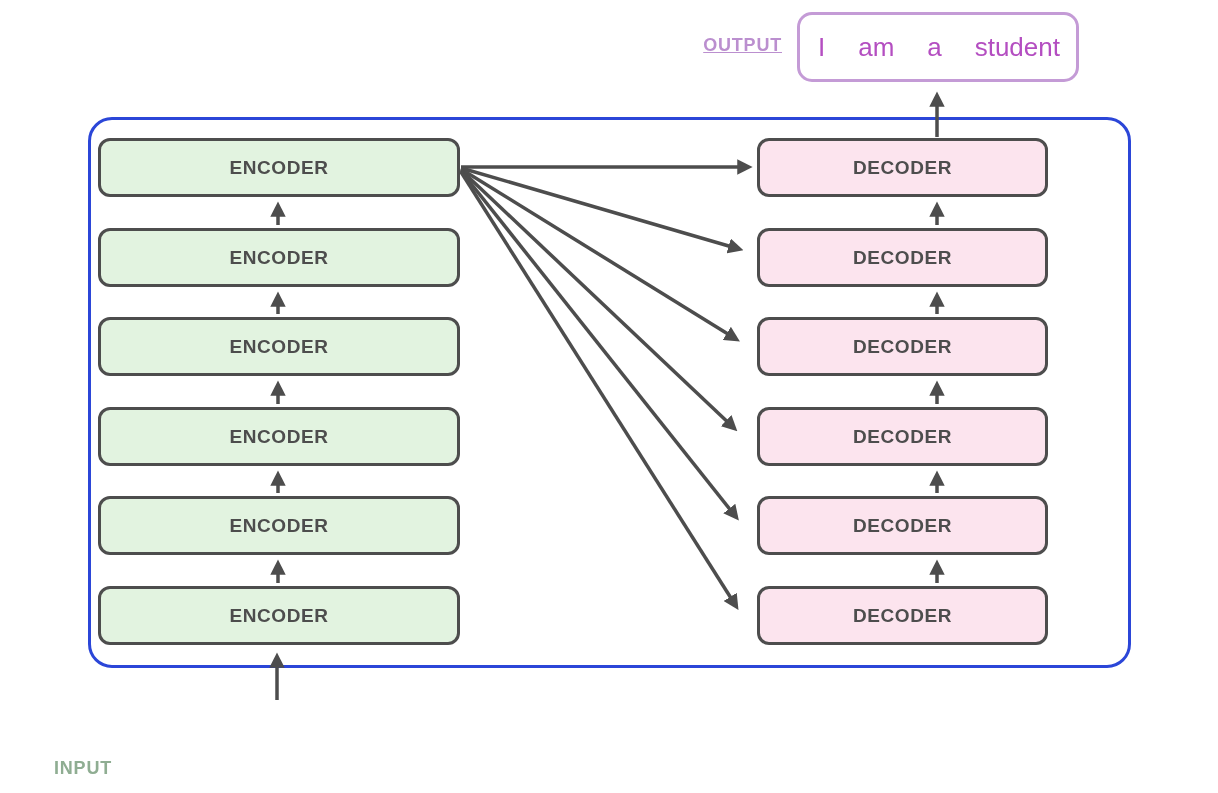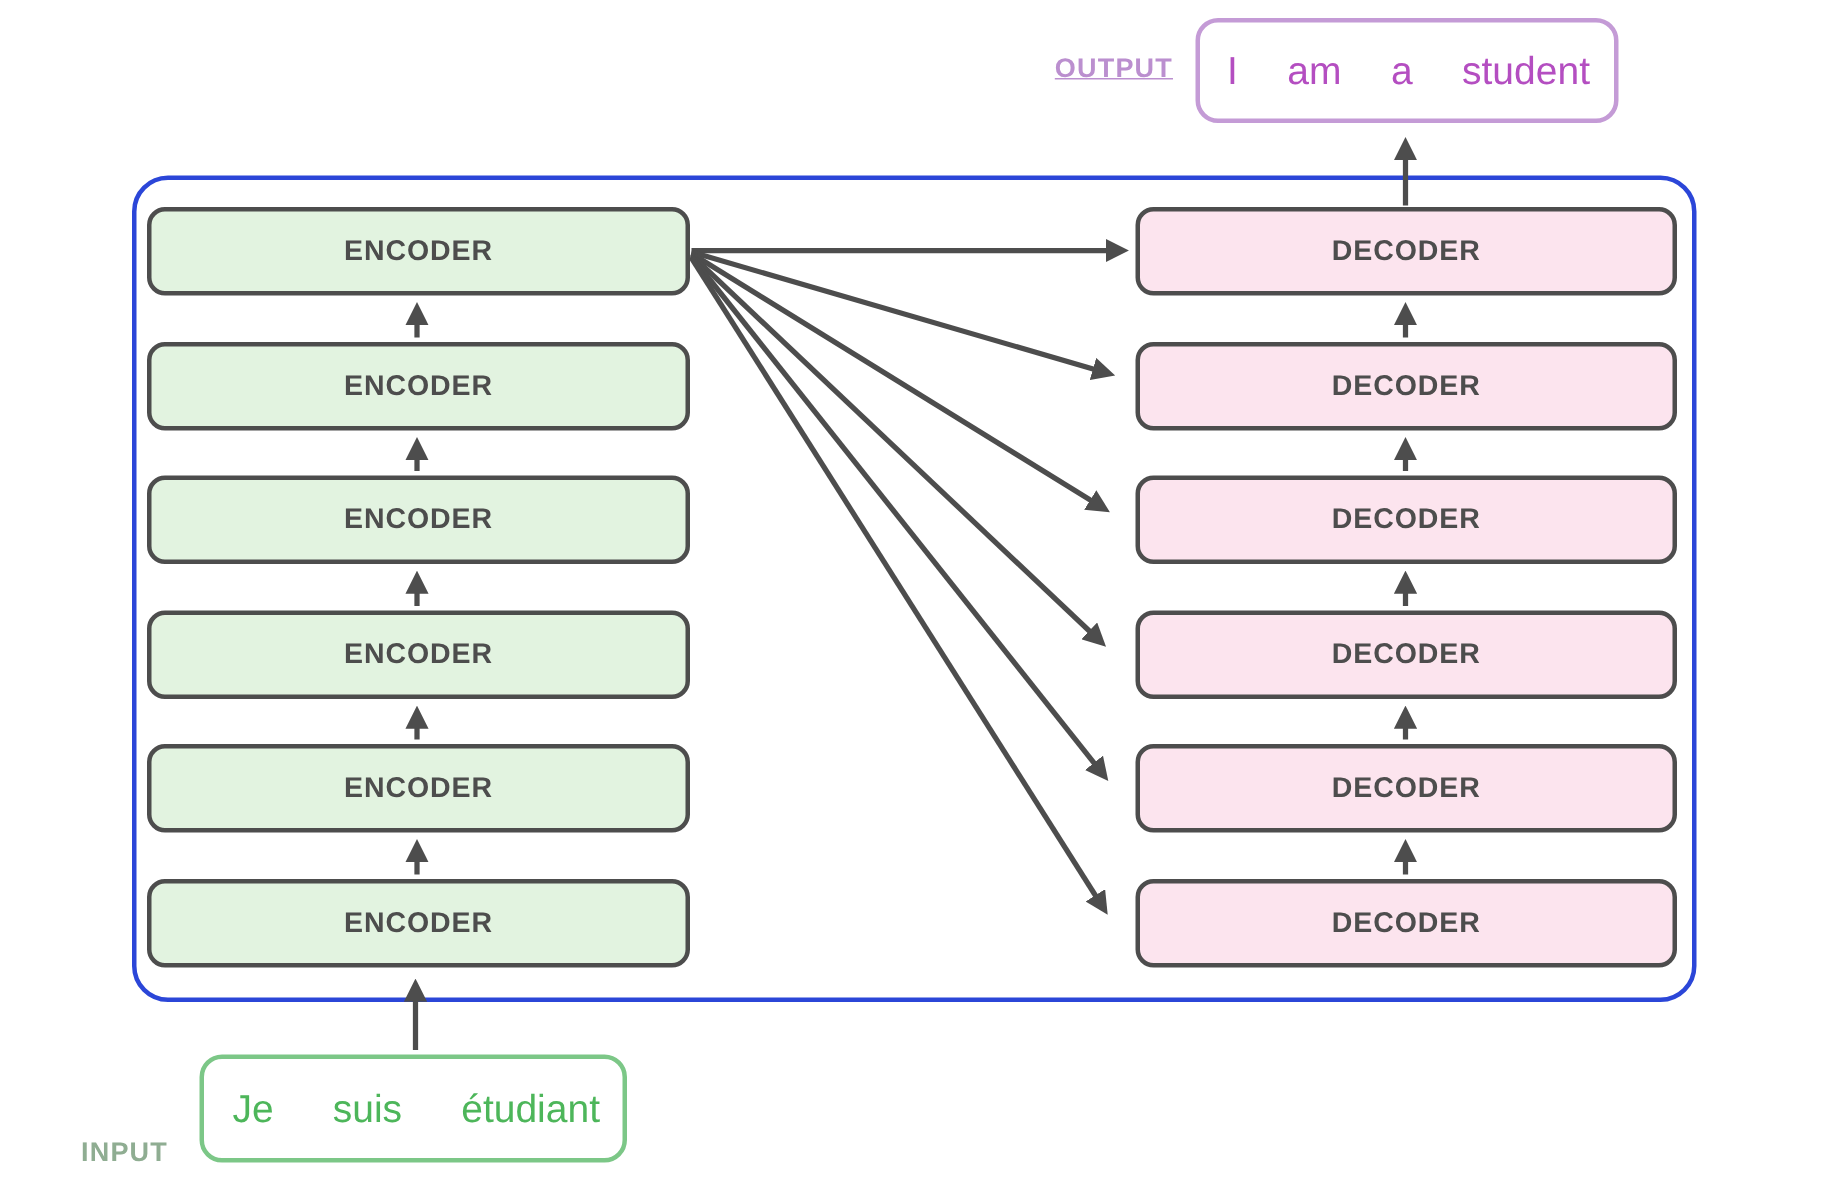--- a/index.html
+++ b/index.html
@@ -45,21 +45,21 @@
     height:59px;
     border:3px solid var(--box-border);
     border-radius:12px;
     display:flex;align-items:center;justify-content:center;
     font-size:19px;font-weight:600;
     letter-spacing:0.6px;
     color:var(--box-text);
     z-index:3;
   }
   .encoder{left:98px;width:362px;background:var(--encoder-fill);}
-  .decoder{left:757px;width:361px;background:var(--decoder-fill);}
+  .decoder{left:757px;width:291px;background:var(--decoder-fill);}
   .row1{top:138px;} .row2{top:228px;} .row3{top:317px;}
   .row4{top:407px;} .row5{top:496px;} .row6{top:586px;}
 
   .io-box{
     position:absolute;
     display:flex;align-items:center;justify-content:space-between;
     background:var(--background);
     z-index:3;
     font-size:26px;
   }
@@ -146,19 +146,14 @@
 
   <div class="io-label output-label">OUTPUT</div>
   <div class="io-box output-box">
     <span>I</span>
     <span>am</span>
     <span>a</span>
     <span>student</span>
   </div>
 
   <div class="io-label input-label">INPUT</div>
-  <div class="io-box input-box">
-    <span>Je</span>
-    <span>suis</span>
-    <span>étudiant</span>
-  </div>
 
 </div>
 
 </body></html>

